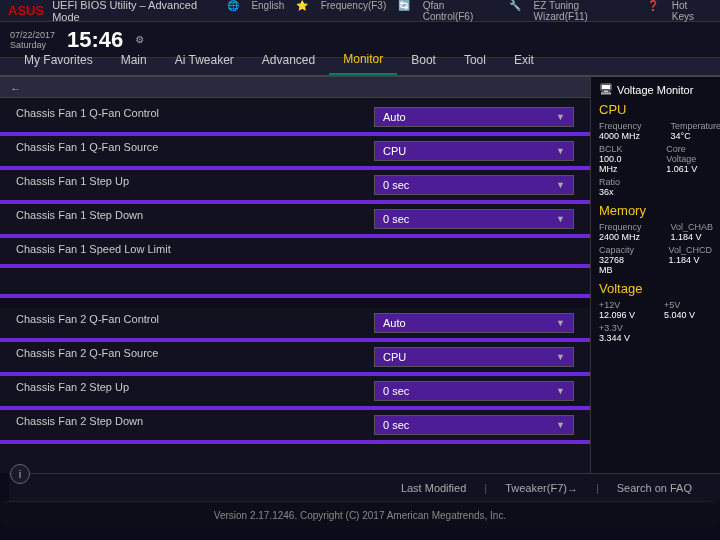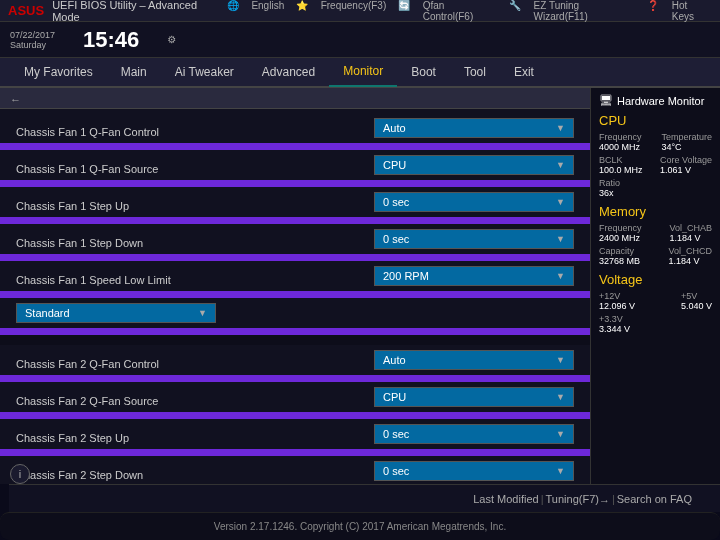--- a/index.html
+++ b/index.html
@@ -42,33 +42,33 @@
     .top-bar-right span { cursor: pointer; }
 
     
     .time-bar {
       background: #111122;
       height: 36px;
       display: flex;
       align-items: center;
       padding: 0 10px;
       border-bottom: 1px solid #333;
-      gap: 28px;
+      gap: 12px;
     }
     .date-time-block { display: flex; flex-direction: column; }
     .date-text { font-size: 9px; color: #aaa; }
     .time-text { font-size: 22px; color: #fff; font-weight: bold; }
     .gear-icon { font-size: 10px; color: #aaa; }
 
     
     .nav-bar {
       background: #1e1e35;
-      height: 30px;
-      display: flex;
-      align-items: center;
+      height: 19px;
+      display: flex;
+      align-items: flex-end;
       padding: 0 10px;
       border-bottom: 2px solid #444;
     }
     .nav-item {
       padding: 0 14px;
       height: 30px;
       display: flex;
       align-items: center;
       color: #ccc;
       font-size: 12px;
@@ -96,36 +96,36 @@
       font-size: 11px;
       color: #aaa;
       display: flex;
       align-items: center;
       gap: 4px;
       border-bottom: 1px solid #444;
     }
     .settings-list { padding: 4px 0; }
     .settings-row {
       display: flex;
-      align-items: flex-end;
+      align-items: flex-start;
       padding: 5px 16px;
-      border-bottom: 7px solid #6d28d9;
+      border-bottom: 4px solid #6d28d9;
       min-height: 30px;
     }
     .settings-label {
       flex: 1;
       color: #ccc;
       font-size: 11px;
     }
     .settings-value {
       width: 200px;
     }
     .dropdown {
       width: 100%;
-      background: #0369a1;
+      background: #4c1d95;
       border: 1px solid #555;
       color: #fff;
       padding: 3px 8px;
       font-size: 11px;
       cursor: pointer;
       display: flex;
       align-items: center;
       justify-content: space-between;
     }
     .dropdown::after {
@@ -154,36 +154,36 @@
       align-items: center;
       gap: 4px;
     }
     .hw-section-label {
       font-size: 13px;
       color: #f5c518;
       margin: 6px 0 4px 0;
     }
     .hw-row {
       display: flex;
-      justify-content: space-between;
       margin-bottom: 3px;
+      gap: 29px;
     }
     .hw-key { font-size: 9px; color: #999; }
     .hw-val { font-size: 9px; color: #fff; }
     .hw-pair { display: flex; flex-direction: column; }
 
     
     .bottom-bar1 {
       background: #111122;
       height: 28px;
       display: flex;
       align-items: center;
       justify-content: flex-end;
       padding: 0 28px;
-      gap: 0;
+      gap: 16px;
       border-top: 1px solid #333;
       font-size: 11px;
       color: #aaa;
       margin-left: 9px;
     }
     .bottom-bar1 span { cursor: pointer; }
     .bottom-bar2 {
       background: #0d0d1a;
       height: 28px;
       display: flex;
@@ -291,33 +291,23 @@
         <span class="settings-label">Chassis Fan 1 Step Down</span>
         <div class="settings-value">
           <div class="dropdown">
             <span>0 sec</span>
           </div>
         </div>
       </div>
 
       <div class="settings-row">
         <span class="settings-label">Chassis Fan 1 Speed Low Limit</span>
-        <div class="settings-value">
-          <div class="dropdown">
-            <span>200 RPM</span>
-          </div>
-        </div>
-      </div>
-
-      <div class="settings-row">
-        <div class="settings-value">
-          <div class="dropdown">
-            <span>Standard</span>
-          </div>
-        </div>
+      </div>
+
+      <div class="settings-row">
       </div>
 
       <div class="section-divider"></div>
 
       <div class="settings-row">
         <span class="settings-label">Chassis Fan 2 Q-Fan Control</span>
         <div class="settings-value">
           <div class="dropdown">
             <span>Auto</span>
           </div>
@@ -350,21 +340,21 @@
           </div>
         </div>
       </div>
 
     </div>
   </div>
 
   <div class="right-panel">
     <div class="hw-monitor-title">
       <span>🖥</span>
-      <span>Hardware Monitor</span>
+      <span>Voltage Monitor</span>
     </div>
 
     <div class="hw-section-label">CPU</div>
     <div class="hw-row">
       <div class="hw-pair">
         <span class="hw-key">Frequency</span>
         <span class="hw-val">4000 MHz</span>
       </div>
       <div class="hw-pair">
         <span class="hw-key">Temperature</span>
@@ -429,20 +419,20 @@
     </div>
 
   </div>
 </div>
 
 <div class="info-btn">i</div>
 
 <div class="bottom-bar1">
   <span>Last Modified</span>
   <span class="pipe">|</span>
-  <span>Tuning(F7)→</span>
+  <span>Tweaker(F7)→</span>
   <span class="pipe">|</span>
   <span>Search on FAQ</span>
 </div>
 
 <div class="bottom-bar2">
   <span>Version 2.17.1246. Copyright (C) 2017 American Megatrends, Inc.</span>
 </div>
 
 </body></html>

